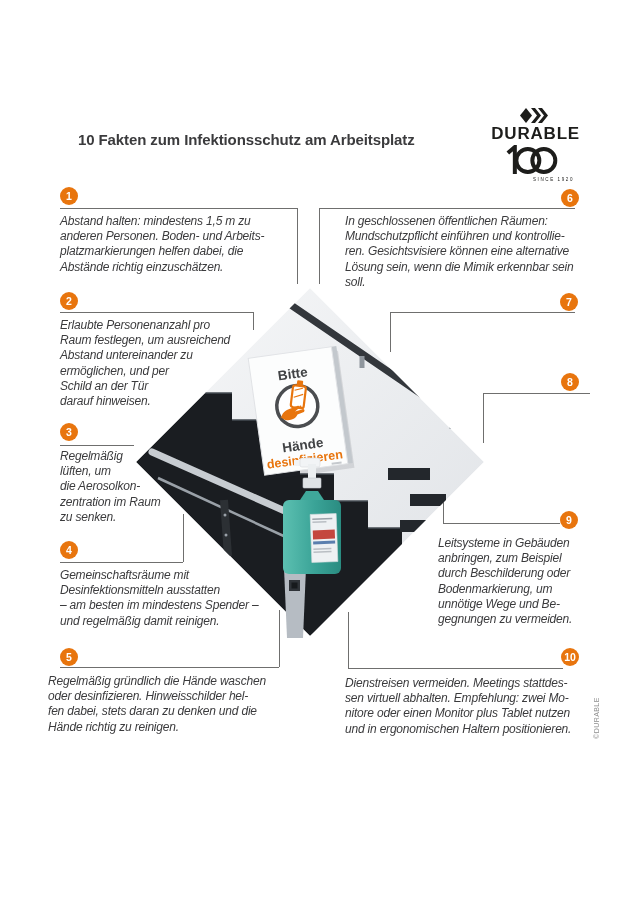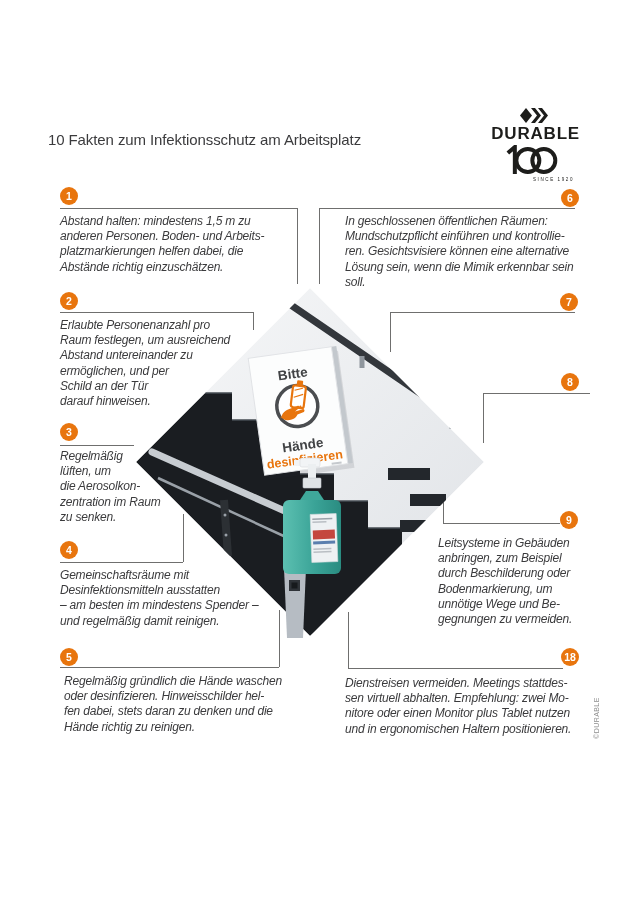--- a/index.html
+++ b/index.html
@@ -1,21 +1,21 @@
 <!DOCTYPE html>
 <html><head>
 <meta charset="utf-8">
 <style>
   html,body{margin:0;padding:0;background:#fff;}
   #page{
     position:relative;width:636px;height:900px;background:#ffffff;overflow:hidden;
     font-family:"Liberation Sans",sans-serif;color:#3b3b3d;
   }
   .title{
-    position:absolute;left:48px;top:131px;font-size:15px;font-weight:normal;
+    position:absolute;left:78px;top:131px;font-size:15px;font-weight:bold;
     letter-spacing:-0.1px;color:#3b3b3d;white-space:pre;
   }
   
   .logo{position:absolute;left:488px;top:108px;width:92px;text-align:right;color:#1d1d1b;}
   .logo-mark{display:block;margin:0 auto 1px auto;}
   .logo-word{font-size:17px;font-weight:bold;letter-spacing:0.8px;transform:scaleY(0.96);}
   .logo-100{display:block;margin:1px auto 0 52%;transform:translateX(-58%);}
   .logo-since{font-size:4.5px;letter-spacing:1.6px;color:#1d1d1b;margin-top:1px;transform:translateX(-6px);}
   
   .num{
@@ -92,42 +92,42 @@
 
   <div class="num" style="left:60px;top:187px">1</div>
   <div class="num" style="left:60px;top:292px">2</div>
   <div class="num" style="left:60px;top:423px">3</div>
   <div class="num" style="left:60px;top:541px">4</div>
   <div class="num" style="left:60px;top:648px">5</div>
   <div class="num" style="left:561px;top:189px">6</div>
   <div class="num" style="left:560px;top:293px">7</div>
   <div class="num" style="left:561px;top:373px">8</div>
   <div class="num" style="left:560px;top:511px">9</div>
-  <div class="num" style="left:561px;top:648px">18</div>
+  <div class="num" style="left:561px;top:648px">10</div>
 
   <div class="ftext" style="left:60px;top:214px">Abstand halten: mindestens 1,5 m zu
 anderen Personen. Boden- und Arbeits-
 platzmarkierungen helfen dabei, die
 Abstände richtig einzuschätzen.</div>
   <div class="ftext" style="left:60px;top:318px">Erlaubte Personenanzahl pro
 Raum festlegen, um ausreichend
 Abstand untereinander zu
 ermöglichen, und per
 Schild an der Tür
 darauf hinweisen.</div>
   <div class="ftext" style="left:60px;top:449px">Regelmäßig
 lüften, um
 die Aerosolkon-
 zentration im Raum
 zu senken.</div>
   <div class="ftext" style="left:60px;top:568px">Gemeinschaftsräume mit
 Desinfektionsmitteln ausstatten
 – am besten im mindestens Spender –
 und regelmäßig damit reinigen.</div>
-  <div class="ftext" style="left:64px;top:674px">Regelmäßig gründlich die Hände waschen
+  <div class="ftext" style="left:48px;top:674px">Regelmäßig gründlich die Hände waschen
 oder desinfizieren. Hinweisschilder hel-
 fen dabei, stets daran zu denken und die
 Hände richtig zu reinigen.</div>
   <div class="ftext" style="left:345px;top:214px">In geschlossenen öffentlichen Räumen:
 Mundschutzpflicht einführen und kontrollie-
 ren. Gesichtsvisiere können eine alternative
 Lösung sein, wenn die Mimik erkennbar sein
 soll.</div>
   <div class="ftext" style="left:345px;top:676px">Dienstreisen vermeiden. Meetings stattdes-
 sen virtuell abhalten. Empfehlung: zwei Mo-

